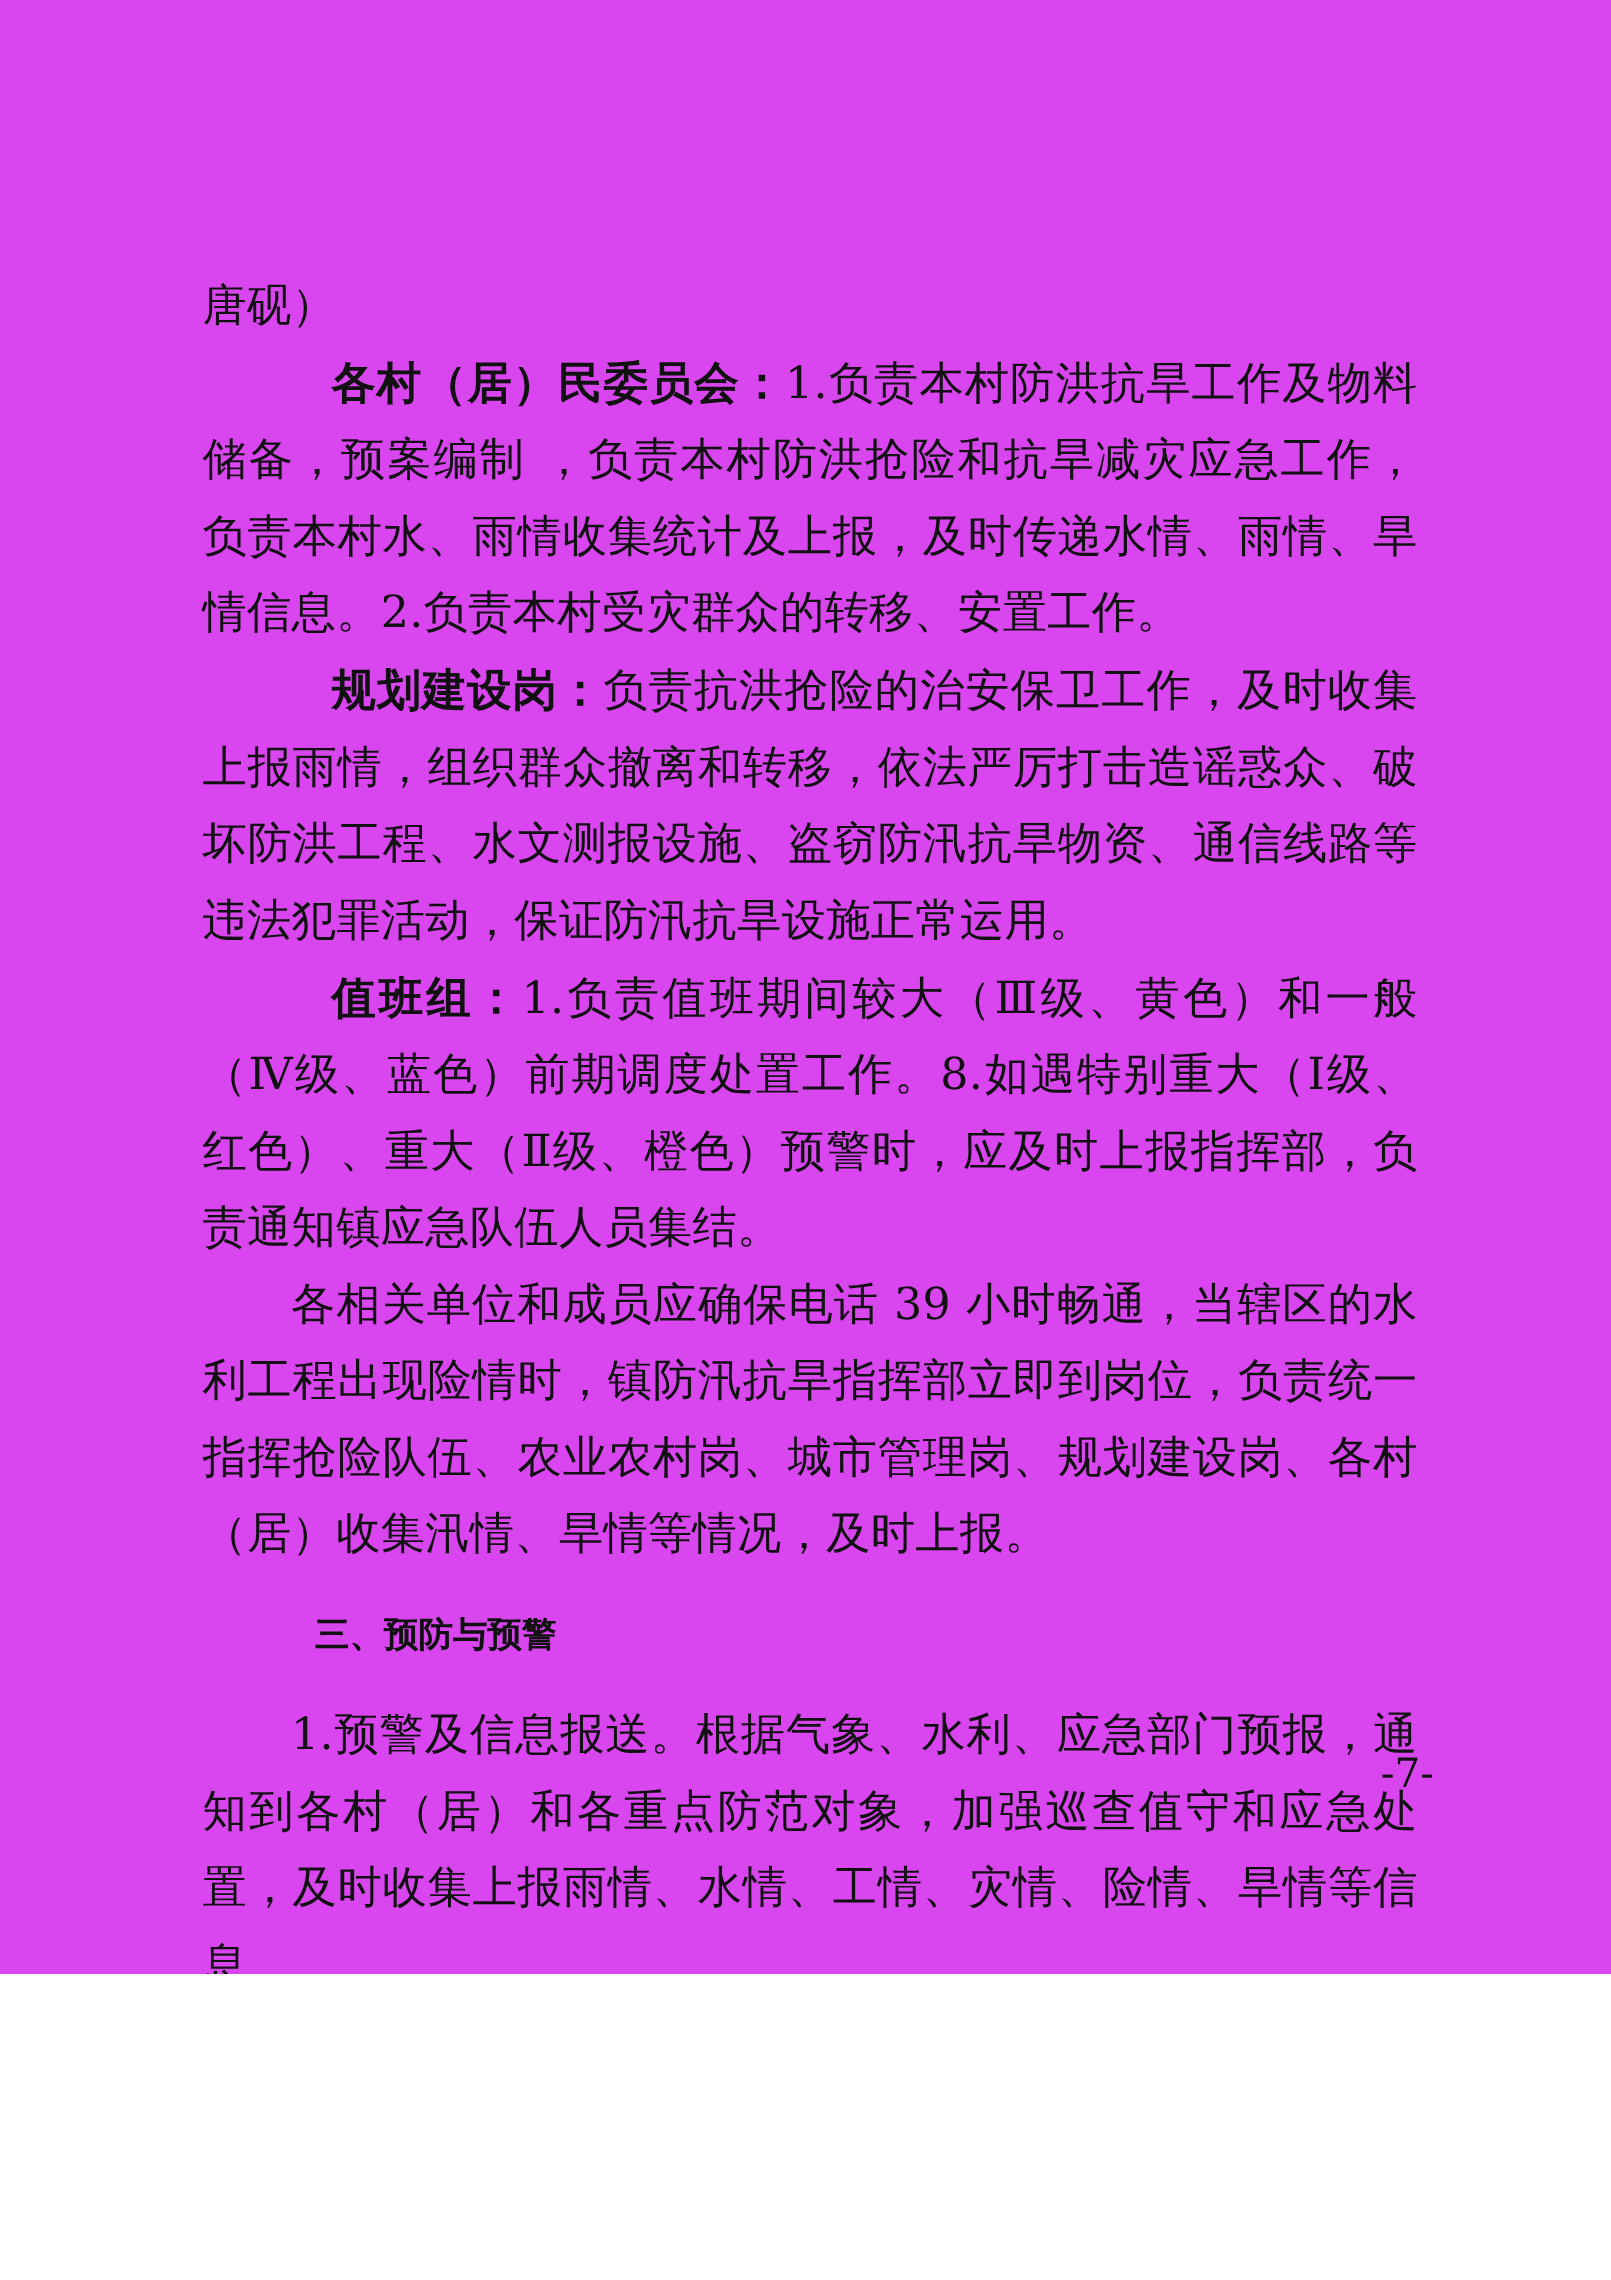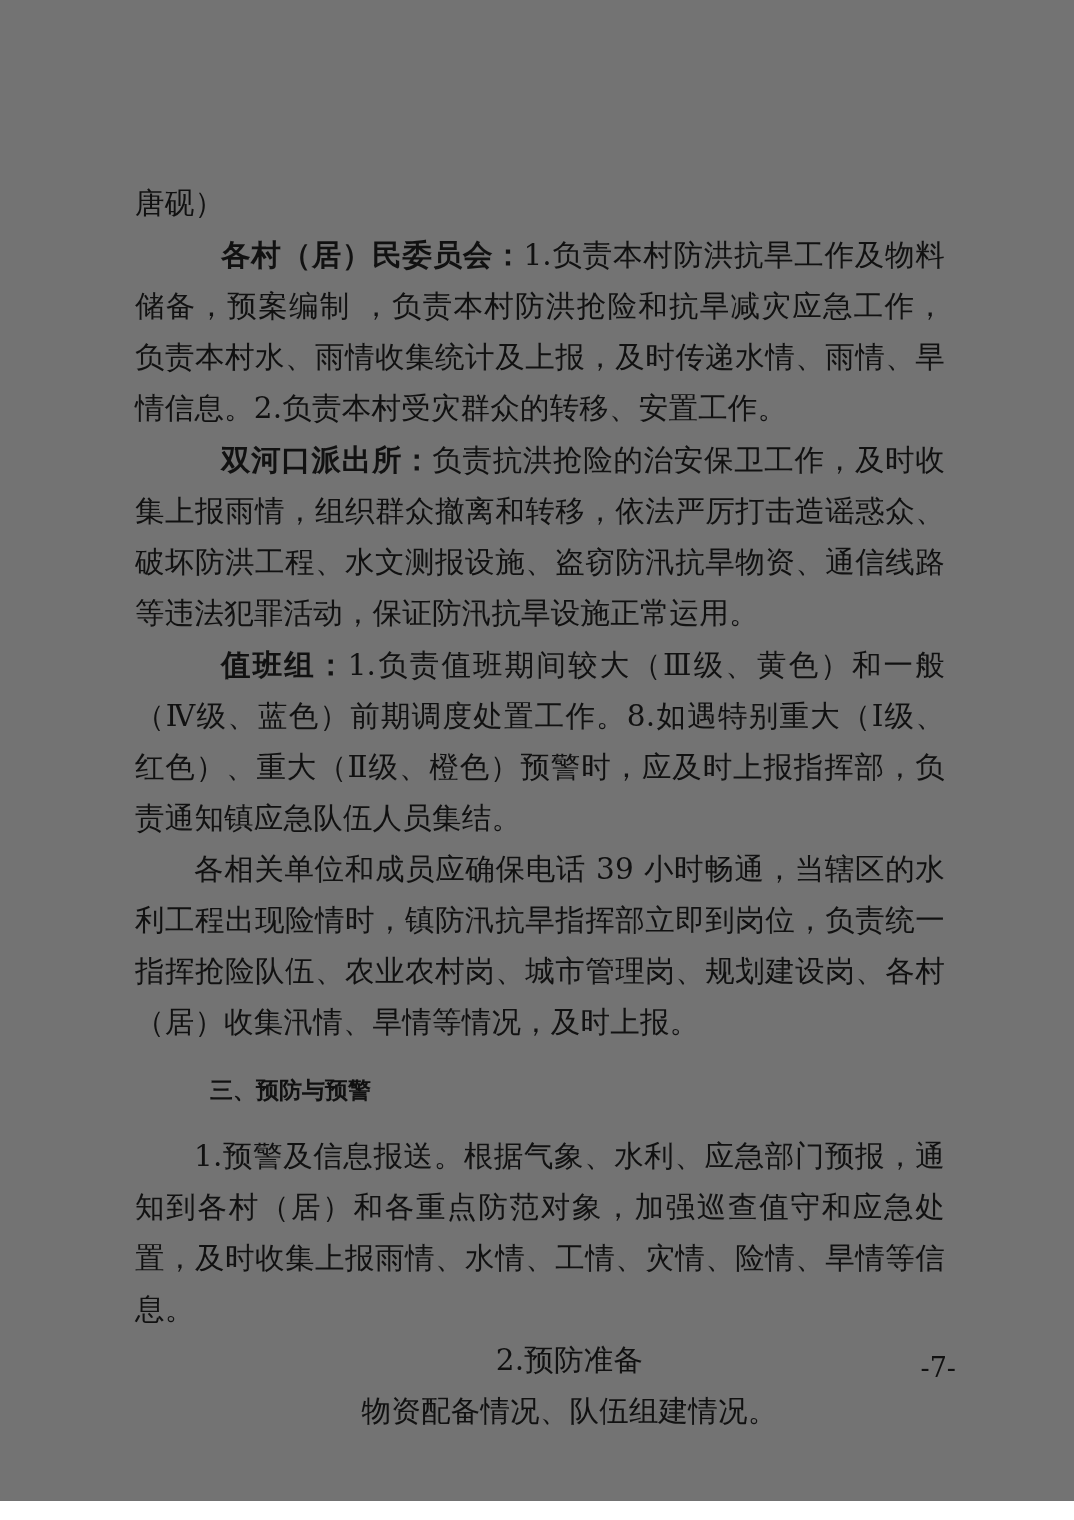--- a/index.html
+++ b/index.html
@@ -6,22 +6,22 @@
     margin: 0;
     padding: 0;
     background: #ffffff;
   }
   body {
     font-family: "DejaVu Serif", serif;
   }
   .page {
     position: relative;
     width: 1074px;
-    height: 1501px;
-    background: #737373;
+    height: 1316px;
+    background: #d946ef;
     box-sizing: border-box;
     overflow: hidden;
   }
   .content {
     position: absolute;
     left: 135px;
     top: 178px;
     width: 810px;
   }
   .para {
@@ -68,21 +68,21 @@
 
     <p class="para">
       <span>唐砚）</span>
     </p>
 
     <p class="para indent">
       <span class="lead">各村（居）民委员会：</span><span>1.负责本村防洪抗旱工作及物料储备，预案编制 ，负责本村防洪抢险和抗旱减灾应急工作，负责本村水、雨情收集统计及上报，及时传递水情、雨情、旱情信息。2.负责本村受灾群众的转移、安置工作。</span>
     </p>
 
     <p class="para indent">
-      <span class="lead">双河口派出所：</span><span>负责抗洪抢险的治安保卫工作，及时收集上报雨情，组织群众撤离和转移，依法严厉打击造谣惑众、破坏防洪工程、水文测报设施、盗窃防汛抗旱物资、通信线路等违法犯罪活动，保证防汛抗旱设施正常运用。</span>
+      <span class="lead">规划建设岗：</span><span>负责抗洪抢险的治安保卫工作，及时收集上报雨情，组织群众撤离和转移，依法严厉打击造谣惑众、破坏防洪工程、水文测报设施、盗窃防汛抗旱物资、通信线路等违法犯罪活动，保证防汛抗旱设施正常运用。</span>
     </p>
 
     <p class="para indent">
       <span class="lead">值班组：</span><span>1.负责值班期间较大（Ⅲ级、黄色）和一般（Ⅳ级、蓝色）前期调度处置工作。8.如遇特别重大（Ⅰ级、红色）、重大（Ⅱ级、橙色）预警时，应及时上报指挥部，负责通知镇应急队伍人员集结。</span>
     </p>
 
     <p class="para indent">
       <span>各相关单位和成员应确保电话 39 小时畅通，当辖区的水利工程出现险情时，镇防汛抗旱指挥部立即到岗位，负责统一指挥抢险队伍、农业农村岗、城市管理岗、规划建设岗、各村（居）收集汛情、旱情等情况，及时上报。</span>
     </p>
 

